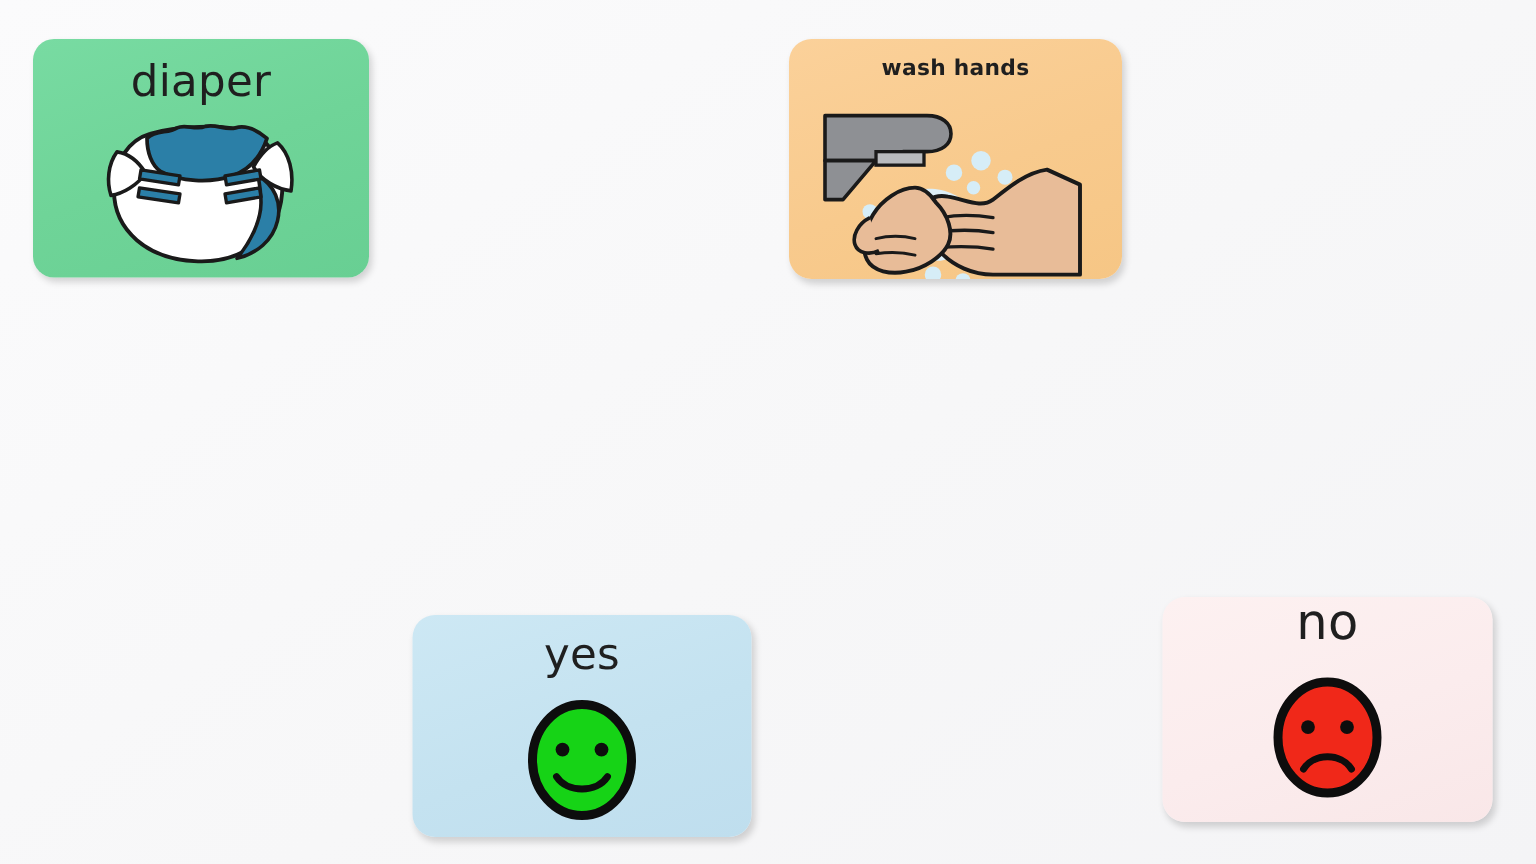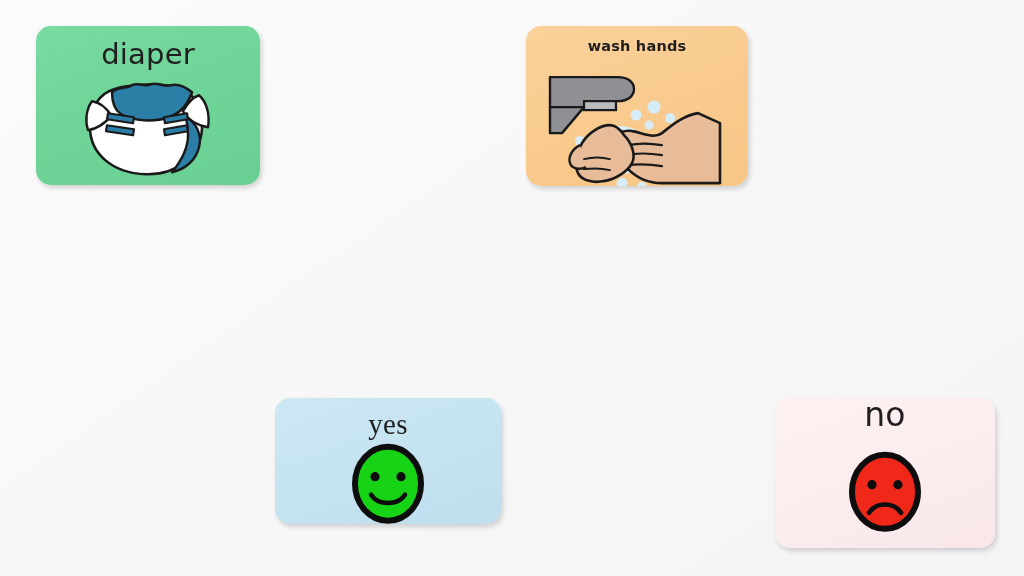--- a/index.html
+++ b/index.html
@@ -41,25 +41,26 @@
     text-align: center;
   }
   .card-art {
     position: relative;
     flex: 1 1 auto;
     width: 100%;
   }
 
   
   #card-diaper {
-    left: 36px;
+    left: 22px;
     top: 26px;
     width: 224px;
     height: 159px;
     background: linear-gradient(160deg, #78dba2 0%, #6fd498 50%, #68cf93 100%);
+    border-radius: 14px;
   }
   #card-diaper .card-label {
     font-size: 29px;
     margin-top: 14px;
   }
 
   
   #card-wash {
     left: 526px;
     top: 26px;
@@ -70,25 +71,24 @@
   }
   #card-wash .card-label {
     font-size: 14.5px;
     margin-top: 13px;
     font-weight: 600;
   }
 
   
   #card-yes {
     left: 275px;
-    top: 398px;
+    top: 410px;
     width: 226px;
-    height: 126px;
+    height: 148px;
     background: linear-gradient(160deg, #cde8f4 0%, #c4e2f0 55%, #bfdeee 100%);
-    font-family: Liberation Serif, serif;
   }
   #card-yes .card-label {
     font-size: 29px;
     margin-top: 12px;
   }
 
   
   #card-no {
     left: 775px;
     top: 398px;

